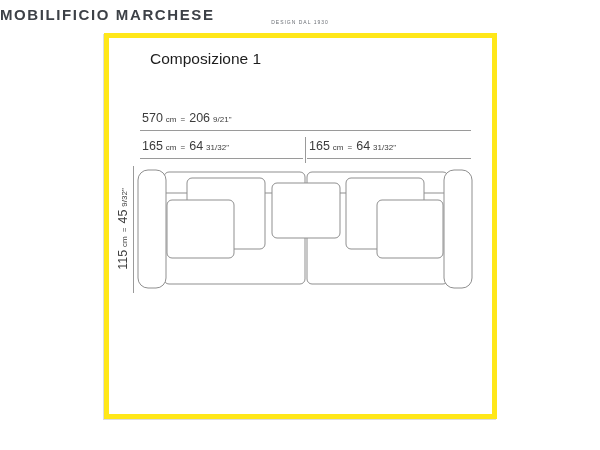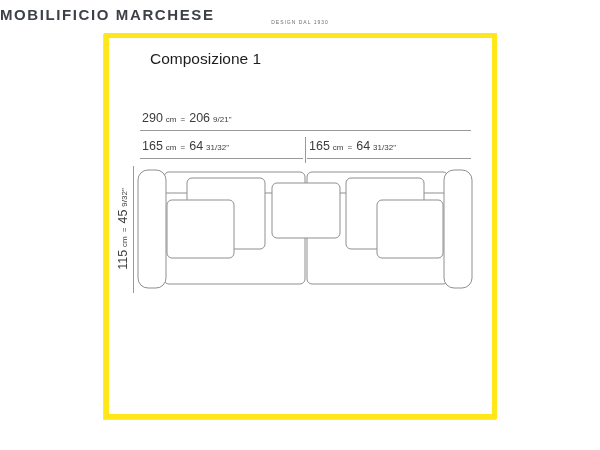--- a/index.html
+++ b/index.html
@@ -50,21 +50,21 @@
 <div class="page">
 
   <div class="brand">MOBILIFICIO MARCHESE</div>
   <div class="tagline">DESIGN DAL 1930</div>
 
   <div class="frame"></div>
 
   <div class="title">Composizione 1</div>
 
   <div class="dim dim-total">
-    <span class="num">290</span>
+    <span class="num">570</span>
     <span class="unit">cm</span>
     <span class="eq">=</span>
     <span class="num">206</span>
     <span class="frac">9/21"</span>
   </div>
 
   <div class="dim dim-left">
     <span class="num">165</span>
     <span class="unit">cm</span>
     <span class="eq">=</span>

